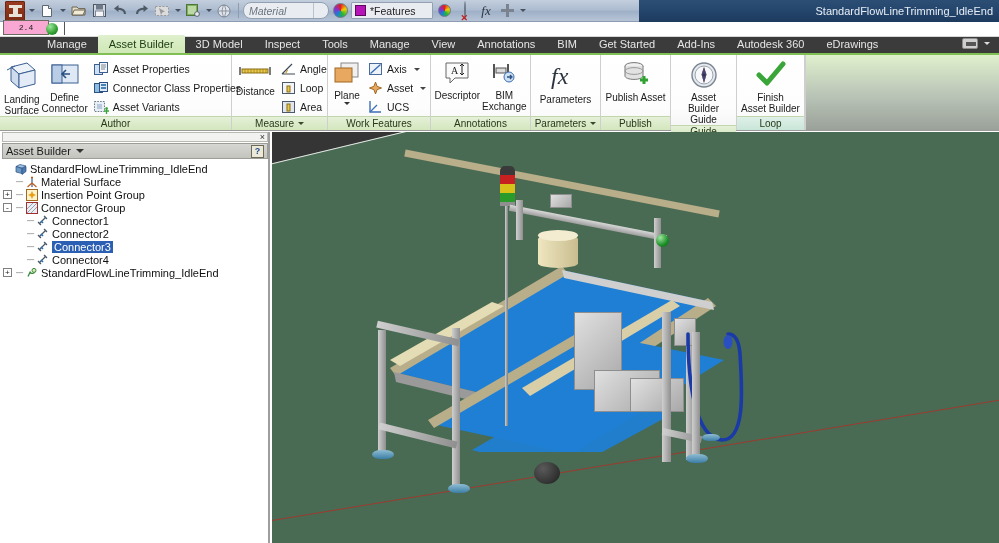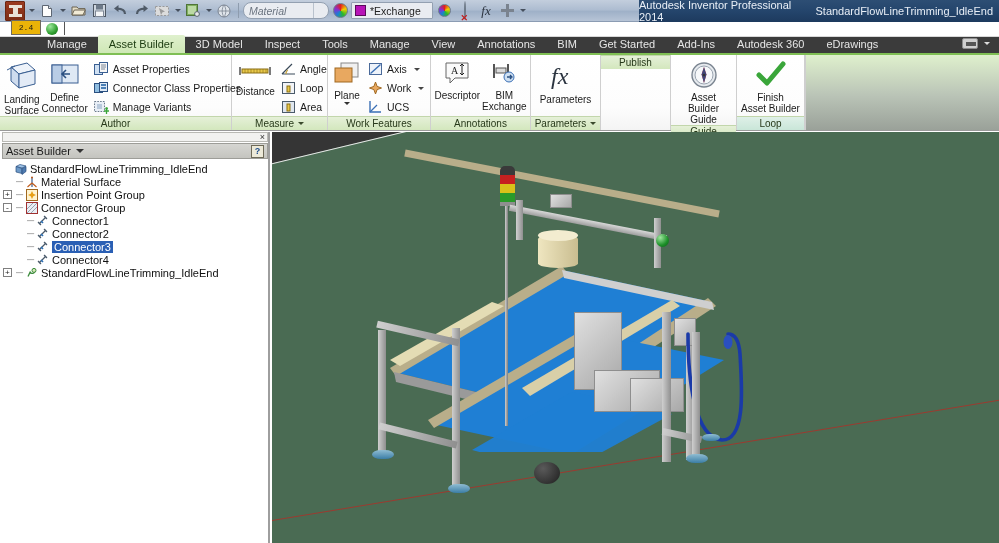--- a/index.html
+++ b/index.html
@@ -75,22 +75,22 @@
   .plus-ico:before,.plus-ico:after{content:"";position:absolute;background:#7a838f;}
   .plus-ico:before{left:5px;top:0;width:3px;height:13px;}
   .plus-ico:after{left:0;top:5px;width:13px;height:3px;}
 
   
   .strip2{
     position:absolute; left:0; top:22px; width:999px; height:15px;
     background:#ffffff; border-bottom:1px solid #d8d8d8;
   }
   .mini-doc{
-    position:absolute;left:11px;top:-2px;width:30px;height:15px;
-    background:#eab308;border:1px solid #6f6a60;
+    position:absolute;left:3px;top:-2px;width:46px;height:15px;
+    background:#f9a8d4;border:1px solid #6f6a60;
     display:flex;align-items:center;justify-content:center;
     font-size:8px;color:#1a1a1a;font-family:"Liberation Mono",monospace;
   }
   .green-ball{
     position:absolute;left:46px;top:1px;width:12px;height:12px;border-radius:50%;
     background:radial-gradient(circle at 35% 30%,#9de89d,#2f9e2f 60%,#15651a);
   }
   .mini-cursor{position:absolute;left:64px;top:0px;width:1px;height:13px;background:#555;}
 
   
@@ -291,42 +291,41 @@
       <div class="combo" style="width:86px">
         <span class="cv">Material</span>
         <span class="cb"></span>
       </div>
       <div class="qbtn">
         <span class="ring"></span>
       </div>
 
       <div class="swatch-btn" style="width:82px">
         <span class="sw"></span>
-        <span class="cv">*Exchange</span>
+        <span class="cv">*Features</span>
         <span class="cb"></span>
       </div>
 
       <div class="qbtn">
         <span class="ring sm"></span>
       </div>
       <div class="qbtn">
         <span style="position:relative;display:inline-block">
           <span class="ring sm"></span>
           <span style="position:absolute;right:-2px;bottom:-2px;color:#c02020;font-size:9px;font-weight:bold;line-height:7px;">✕</span>
         </span>
       </div>
       <div class="qbtn fx">fx</div>
       <div class="qbtn">
           <span class="plus-ico"></span>
         </div>
       <div class="caret"></div>
     </div>
 
     <div class="tb-right">
-      <span>Autodesk Inventor Professional 2014</span>
       <span>StandardFlowLineTrimming_IdleEnd</span>
     </div>
   </div>
 
   <div class="strip2">
     <div class="mini-doc">2.4</div>
     <div class="green-ball"></div>
     <div class="mini-cursor"></div>
   </div>
 
@@ -399,21 +398,21 @@
           </div>
           <div class="smbtn">
             <span class="ico">
               <svg width="15" height="14" viewBox="0 0 15 14">
                   <rect x="0.5" y="1.5" width="10" height="10" fill="#e8eef6" stroke="#6b7a8c" stroke-dasharray="1.6 1.2"></rect>
                   <rect x="3" y="4" width="5" height="5" fill="#b9c9dc"></rect>
                   <path d="M11 8l1.6 3 1.6-3-1.6-1z" fill="#3aa63a"></path>
                   <path d="M10 11h5M12.5 9v5" stroke="#3aa63a" stroke-width="1.3"></path>
                 </svg>
             </span>
-            <span>Manage Variants</span>
+            <span>Asset Variants</span>
           </div>
         </div>
       </div>
       <div class="rpanel-foot">
         <span>Author</span>
       </div>
     </div>
 
     <div class="rpanel" style="width:96px">
       <div class="rpanel-body">
@@ -485,21 +484,21 @@
             </span>
             <span>Axis</span>
             <span class="dd"></span>
           </div>
           <div class="smbtn">
             <span class="ico">
               <svg width="15" height="14" viewBox="0 0 15 14">
                   <path d="M7.5 1l1.6 4.4 4.4 1.6-4.4 1.6L7.5 13 5.9 8.6 1.5 7l4.4-1.6z" fill="#e8a860" stroke="#a06820"></path>
                 </svg>
             </span>
-            <span>Work</span>
+            <span>Asset</span>
             <span class="dd"></span>
           </div>
           <div class="smbtn">
             <span class="ico">
               <svg width="15" height="14" viewBox="0 0 15 14">
                   <path d="M2 1v11h11" fill="none" stroke="#3a6fb5" stroke-width="1.4"></path>
                   <path d="M2 12L9 5" stroke="#3a6fb5" stroke-width="1.2"></path>
                 </svg>
             </span>
             <span>UCS</span>
@@ -551,20 +550,33 @@
           <span class="lbl">Parameters</span>
         </div>
       </div>
       <div class="rpanel-foot">
         <span>Parameters</span>
         <span class="foot-caret"></span>
       </div>
     </div>
 
     <div class="rpanel" style="width:70px">
+      <div class="rpanel-body" style="justify-content:center">
+        <div class="bigbtn" style="width:68px">
+          <span class="ico">
+            <svg width="30" height="28" viewBox="0 0 30 28">
+              <ellipse cx="13" cy="5" rx="9" ry="3.4" fill="#f0f0f0" stroke="#777"></ellipse>
+              <path d="M4 5v10c0 1.9 4 3.4 9 3.4s9-1.5 9-3.4V5" fill="#e2e2e2" stroke="#777"></path>
+              <ellipse cx="13" cy="10" rx="9" ry="3.4" fill="none" stroke="#9a9a9a"></ellipse>
+              <path d="M19 19h8M23 15v8" stroke="#2fa22f" stroke-width="3"></path>
+            </svg>
+          </span>
+          <span class="lbl">Publish Asset</span>
+        </div>
+      </div>
       <div class="rpanel-foot">
         <span>Publish</span>
       </div>
     </div>
 
     <div class="rpanel" style="width:66px">
       <div class="rpanel-body" style="justify-content:center">
         <div class="bigbtn" style="width:64px">
           <span class="ico">
             <svg width="28" height="28" viewBox="0 0 28 28">

